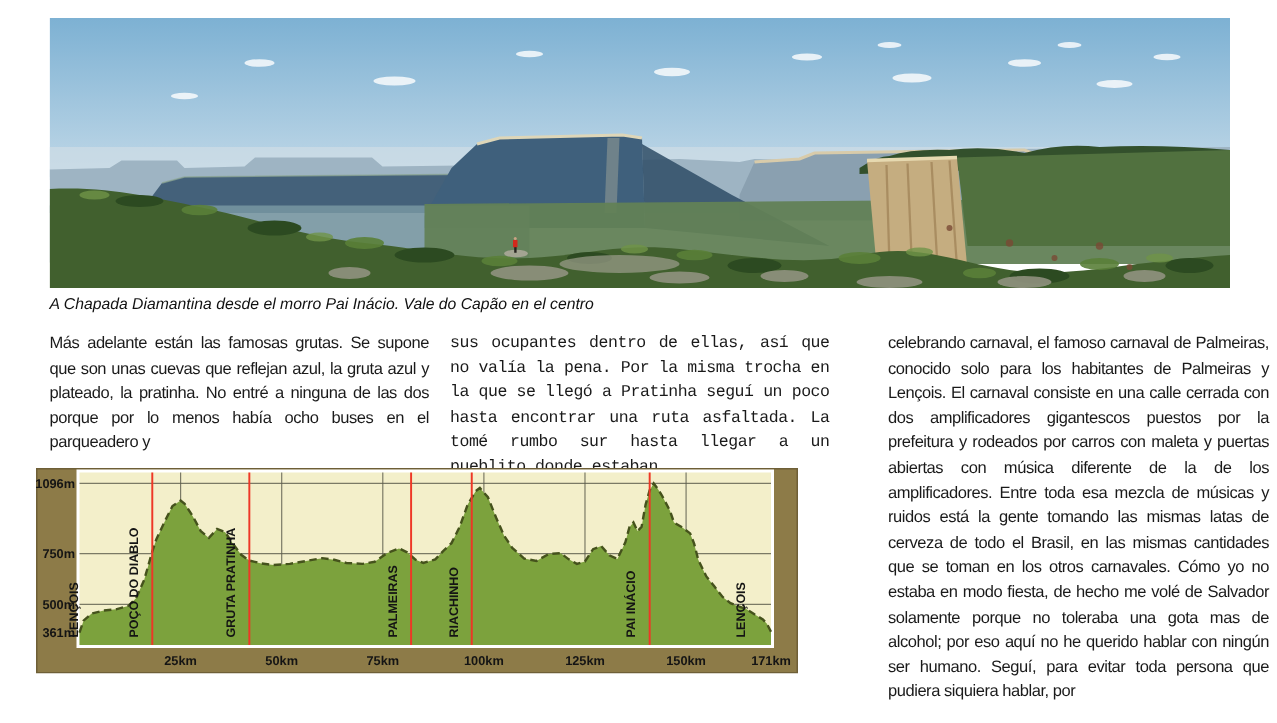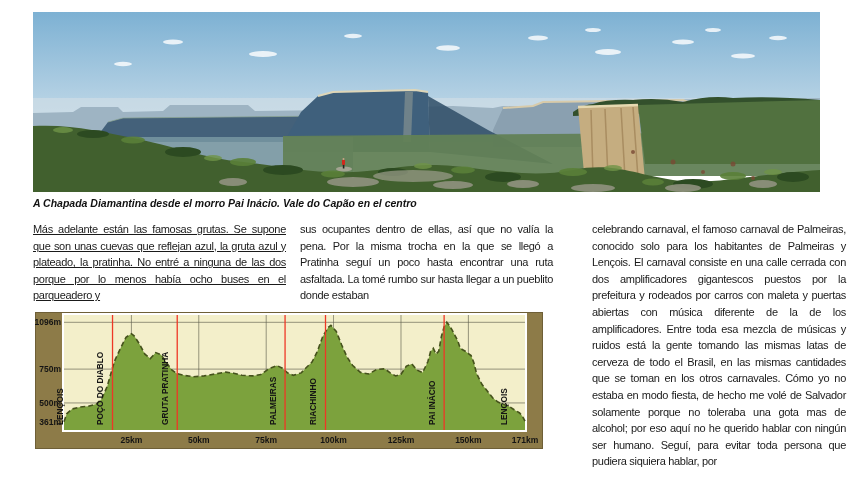--- a/index.html
+++ b/index.html
@@ -4,31 +4,31 @@
 <style>
   html,body{margin:0;padding:0;}
   body{
     width:851px;height:482px;position:relative;background:#ffffff;
     font-family:"Liberation Sans",sans-serif;overflow:hidden;
   }
   .photo{position:absolute;left:33px;top:12px;width:787px;height:180px;overflow:hidden;margin:0;}
   .photo svg{display:block;}
   .caption{
     position:absolute;left:33px;top:197px;width:700px;
-    font-size:10.5px;font-style:italic;font-weight:bold;color:#111;
+    font-size:10.5px;font-style:italic;font-weight:normal;color:#111;
   }
   .col{
     position:absolute;top:221px;width:253px;
     font-size:11px;line-height:16.6px;letter-spacing:-0.3px;
     text-align:justify;color:#1a1a1a;
   }
-  .col1{left:33px;text-decoration:underline;}
-  .col2{left:300px;}
+  .col1{left:33px;}
+  .col2{left:300px;font-family:Liberation Mono, monospace;}
   .col3{left:592px;width:254px;}
-  .chart{position:absolute;left:35px;top:312px;width:508px;height:137px;text-align:right;}
+  .chart{position:absolute;left:24px;top:312px;width:508px;height:137px;text-align:right;}
   #chart-svg text{font-family:"Liberation Sans",sans-serif;font-weight:bold;}
 </style>
 </head>
 <body>
 
 <figure class="photo">
   <svg viewBox="0 0 787 180" width="787" height="180" preserveAspectRatio="none" aria-hidden="true">
     <defs>
       <linearGradient id="sky" x1="0" y1="0" x2="0" y2="1">
         <stop offset="0" stop-color="#7db1d3"></stop>

